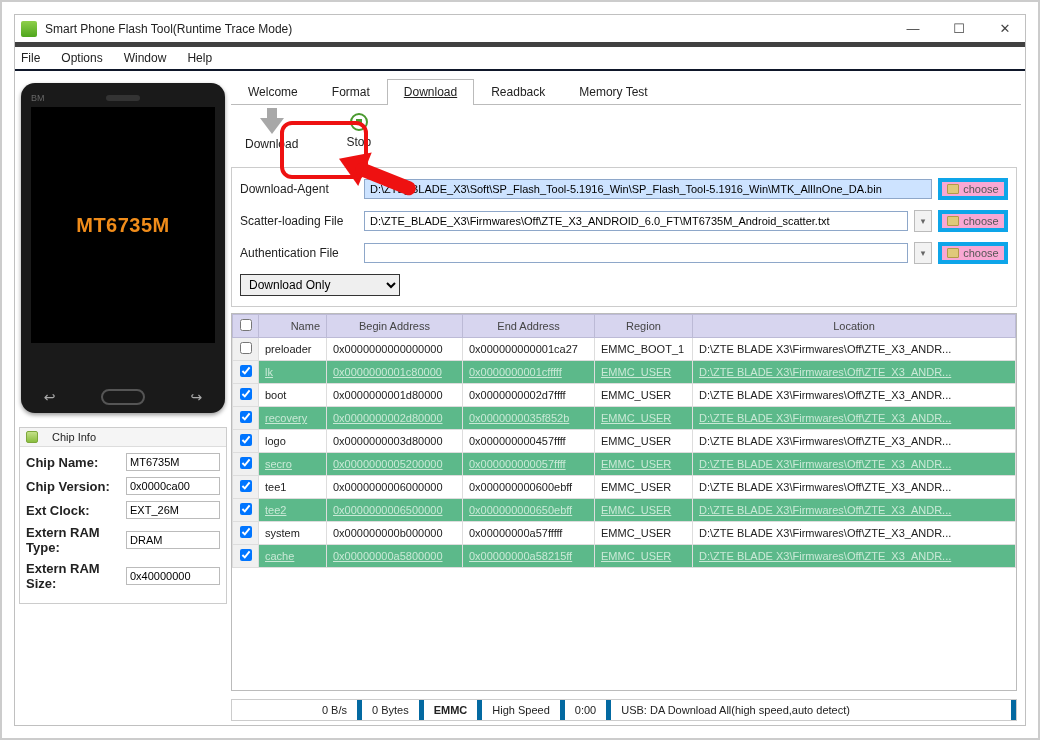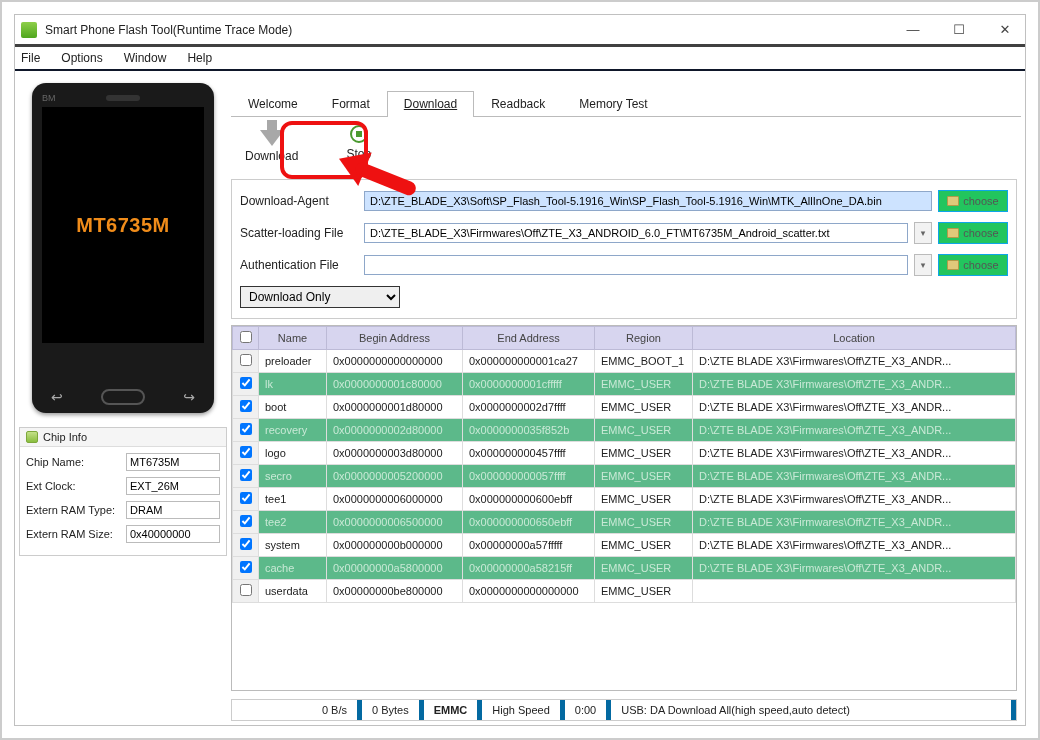--- a/index.html
+++ b/index.html
@@ -1,79 +1,79 @@
 <!DOCTYPE html>
 <html><head>
 <meta charset="utf-8">
 <style>
 * { box-sizing: border-box; margin: 0; padding: 0; }
 body { font-family: "Segoe UI", Tahoma, sans-serif; font-size: 12px; background: #fff; color: #222; }
 .outer { border: 2px solid #ccc; width: 1040px; height: 740px; position: relative; padding: 12px; background: #fff; }
 .window { border: 1px solid #c0c0c0; width: 100%; height: 100%; display: flex; flex-direction: column; background: #fff; }
-.titlebar { height: 32px; display: flex; align-items: center; padding: 0 6px; border-bottom: 3px solid #404040; justify-content: flex-end; }
+.titlebar { height: 32px; display: flex; align-items: center; padding: 0 6px; border-bottom: 5px solid #404040; justify-content: flex-end; }
 .titlebar .icon { width: 16px; height: 16px; background: linear-gradient(#8ecf4a,#4fa61d); border-radius: 2px; margin-right: 8px; }
 .titlebar .title { flex: 1; font-size: 12px; }
 .winbtns { display: flex; gap: 18px; font-family: "Segoe UI Symbol", sans-serif; font-size: 13px; color: #444; }
 .winbtns span { width: 28px; text-align: center; cursor: default; }
 .menubar { height: 24px; display: flex; align-items: center; padding: 0 6px; gap: 21px; border-bottom: 2px solid #0f172a; }
 .menubar span { font-size: 12px; }
 .content { flex: 1; display: flex; overflow: hidden; }
 .left { width: 216px; display: flex; flex-direction: column; padding: 6px 4px 0 4px; }
-.phone { width: 182px; height: 330px; margin: 6px auto 10px; background: #1a1a1a; border-radius: 14px; padding: 12px 10px 28px; position: relative; box-shadow: 0 2px 4px rgba(0,0,0,.4); }
+.phone { width: 204px; height: 330px; margin: 6px auto 10px; background: #1a1a1a; border-radius: 14px; padding: 12px 10px 28px; position: relative; box-shadow: 0 2px 4px rgba(0,0,0,.4); }
 .phone .speaker { width: 34px; height: 6px; background: #333; border-radius: 3px; margin: 0 auto 6px; }
 .phone .brand { font-size: 9px; color: #666; position:absolute; top:10px; left:10px;}
 .phone .screen { width: 100%; height: 236px; background: #000; display: flex; align-items: center; justify-content: center; }
 .phone .screen span { color: #f08c1a; font-weight: bold; font-size: 20px; letter-spacing: .5px; }
 .phone .nav { position: absolute; bottom: 8px; left: 0; right: 0; display: flex; justify-content: space-around; align-items: center; color: #aaa; font-size: 14px; }
 .phone .home { width: 44px; height: 16px; border: 2px solid #555; border-radius: 8px; }
 .panel { border: 1px solid #ccc; margin: 4px 0; }
-.panel-header { background: #f5f5f5; border-bottom: 1px solid #ddd; padding: 3px 6px; display: flex; align-items: center; gap: 5px; font-size: 11px; }
+.panel-header { background: #f5f5f5; border-bottom: 1px solid #ddd; padding: 3px 6px; display: flex; align-items: center; gap: 14px; font-size: 11px; }
 .panel-body { padding: 6px; }
 .info-row { display: flex; align-items: center; margin-bottom: 6px; }
-.info-row label { width: 100px; font-size: 11px; }
+.info-row label { width: 100px; font-size: 13px; font-weight: bold; }
 .info-row input { flex:1; width: 90px; font-size: 11px; padding: 2px 3px; border: 1px solid #bbb; background: #fff; }
 .chip-icon { width: 12px; height: 12px; border:1px solid #7da83b; background: linear-gradient(#c4e089,#8abe3f); border-radius:2px; }
 .gear-icon::before { content:"⚙"; color:#777; font-size:11px; }
 .right { flex: 1; display: flex; flex-direction: column; padding: 4px 4px 0 0; position: relative; overflow:hidden;}
-.tabs { display: flex; border-bottom: 1px solid #bbb; margin-top: 16px; }
+.tabs { display: flex; border-bottom: 1px solid #bbb; margin-top: 4px; }
 .tab { padding: 5px 16px 6px; font-size: 12px; border: 1px solid transparent; border-bottom: none; margin-bottom: -1px; cursor: default; }
 .tab.active { border-color: #bbb; background: #fff; text-decoration: underline; }
 .toolbar { display: flex; align-items: center; gap: 48px; padding: 6px 14px 10px; position: relative; }
 .toolbtn { display: flex; flex-direction: column; align-items: center; font-size: 12px; }
 .arrow-down { width: 0; height: 0; border-left: 12px solid transparent; border-right: 12px solid transparent; border-top: 16px solid #a8a8a8; position: relative; margin-bottom: 3px; }
 .arrow-down::before { content:""; position:absolute; top:-26px; left:-5px; width:10px; height:12px; background:#a8a8a8; }
 .stop-icn { width: 18px; height: 18px; border:2px solid #4a9a2f; border-radius: 50%; position: relative; margin-bottom: 4px; }
 .stop-icn::after { content:""; position:absolute; top:4px; left:4px; width:6px; height:6px; background:#4a9a2f; }
 .highlight-box { position: absolute; border: 4px solid #e11; border-radius: 12px; width: 88px; height: 58px; top: 119px; left: 278px; pointer-events: none; z-index: 50; }
 .callout-arrow { position: absolute; top: 158px; left: 354px; z-index: 49; pointer-events: none; }
 .callout-arrow .shaft { width: 64px; height: 14px; background: #e11; transform: rotate(22deg); transform-origin: left center; border-radius: 7px; }
 .callout-arrow .head { position: absolute; left: -18px; top: -14px; width:0; height:0; border-top: 18px solid transparent; border-bottom: 18px solid transparent; border-right: 28px solid #e11; transform: rotate(22deg); }
 .filesection { border:1px solid #ccc; margin: 6px 4px 6px 0; padding: 10px 8px; display:flex; flex-direction:column; gap:10px; }
 .file-row { display: flex; align-items: center; gap: 6px; }
 .file-row label { width: 118px; font-size: 12px; }
 .file-row input { flex: 1; font-size: 11px; padding: 3px 5px; border:1px solid #8ea7c9; background:#fff; }
 .file-row input.sel { background:#cde3ff; }
 .file-row .dd { width: 18px; height: 22px; border:1px solid #bbb; background:#f2f2f2; display:flex; align-items:center; justify-content:center; font-size:9px; color:#666; }
-.choose-btn { width: 70px; height: 22px; border:1px solid #0ea5e9; background:#22c55e; display:flex; align-items:center; justify-content:center; gap:4px; font-size:11px; color:#555; }
+.choose-btn { width: 70px; height: 22px; border:4px solid #0ea5e9; background:#f9a8d4; display:flex; align-items:center; justify-content:center; gap:4px; font-size:11px; color:#555; }
 .choose-btn .fld { width:12px; height:10px; background:#e0c97a; border:1px solid #b39a48; border-radius:1px; }
 .mode-select { width: 160px; font-size: 12px; padding: 2px 4px; border:1px solid #333; }
 .table-wrap { flex:1; border:1px solid #bbb; margin: 0 4px 6px 0; overflow:hidden; background:#fff; }
 table { width: 100%; border-collapse: collapse; font-size: 11px; table-layout: fixed; }
 th { background: #d7d5ef; border:1px solid #bcbad6; padding: 4px 6px; font-weight: normal; color:#444; }
 td { border:1px solid #ddd; padding: 4px 6px; white-space: nowrap; overflow: hidden; text-overflow: ellipsis; }
 tr.green td { background:#5cb98a; color:#eef; }
-tr.green td.faded { color:#c9e9d6; }
+tr.green td.faded { color:#c9e9d6;text-decoration:underline; }
 td.chk { width:26px; text-align:center; background:#f0f0f0 !important; }
 th.chk { width:26px; }
 input[type=checkbox] { width:12px; height:12px; }
 .statusbar { height: 22px; border:1px solid #ccc; margin: 2px 4px 4px 0; display:flex; font-size:11px; }
 .statusbar > div { border-right:5px solid #0369a1; padding: 3px 10px; display:flex; align-items:center; white-space:nowrap; }
 .statusbar > div:first-child { flex:0 0 130px; justify-content:flex-end; }
 .statusbar .emmc { font-weight:bold; }
-.col-name{width:68px;} .col-begin{width:136px;} .col-end{width:132px;} .col-region{width:98px;}
+.col-name{width:68px;text-align:right;} .col-begin{width:136px;} .col-end{width:132px;} .col-region{width:98px;}
 </style>
 </head>
 <body>
 
 <div class="outer">
 <div class="window">
 
   <div class="titlebar">
     <div class="icon"></div>
     <div class="title">Smart Phone Flash Tool(Runtime Trace Mode)</div>
@@ -108,20 +108,24 @@
 
       <div class="panel">
         <div class="panel-header">
           <span class="chip-icon"></span>
           <span>Chip Info</span>
         </div>
         <div class="panel-body" id="chipinfo-body">
               <div class="info-row">
                 <label>Chip Name:</label>
                 <input value="MT6735M" style="">
+              </div>
+              <div class="info-row">
+                <label>Chip Version:</label>
+                <input value="0x0000ca00" style="">
               </div>
               <div class="info-row">
                 <label>Ext Clock:</label>
                 <input value="EXT_26M" style="">
               </div>
               <div class="info-row">
                 <label>Extern RAM Type:</label>
                 <input value="DRAM" style="">
               </div>
               <div class="info-row">
@@ -275,28 +279,20 @@
     <td class="">D:\ZTE BLADE X3\Firmwares\Off\ZTE_X3_ANDR...</td>
                 </tr>
                 <tr class="green">
     <td class="chk"><input type="checkbox" checked="" style=""></td>
     <td class="faded">cache</td>
     <td class="faded">0x00000000a5800000</td>
     <td class="faded">0x00000000a58215ff</td>
     <td class="faded">EMMC_USER</td>
     <td class="faded">D:\ZTE BLADE X3\Firmwares\Off\ZTE_X3_ANDR...</td>
                 </tr>
-                <tr>
-    <td class="chk"><input type="checkbox" style=""></td>
-    <td class="">userdata</td>
-    <td class="">0x00000000be800000</td>
-    <td class="">0x0000000000000000</td>
-    <td class="">EMMC_USER</td>
-    <td class=""></td>
-                </tr>
               </tbody>
         </table>
       </div>
 
       <div class="statusbar">
         <div>0 B/s</div>
         <div>0 Bytes</div>
         <div class="emmc">EMMC</div>
         <div>High Speed</div>
         <div>0:00</div>

